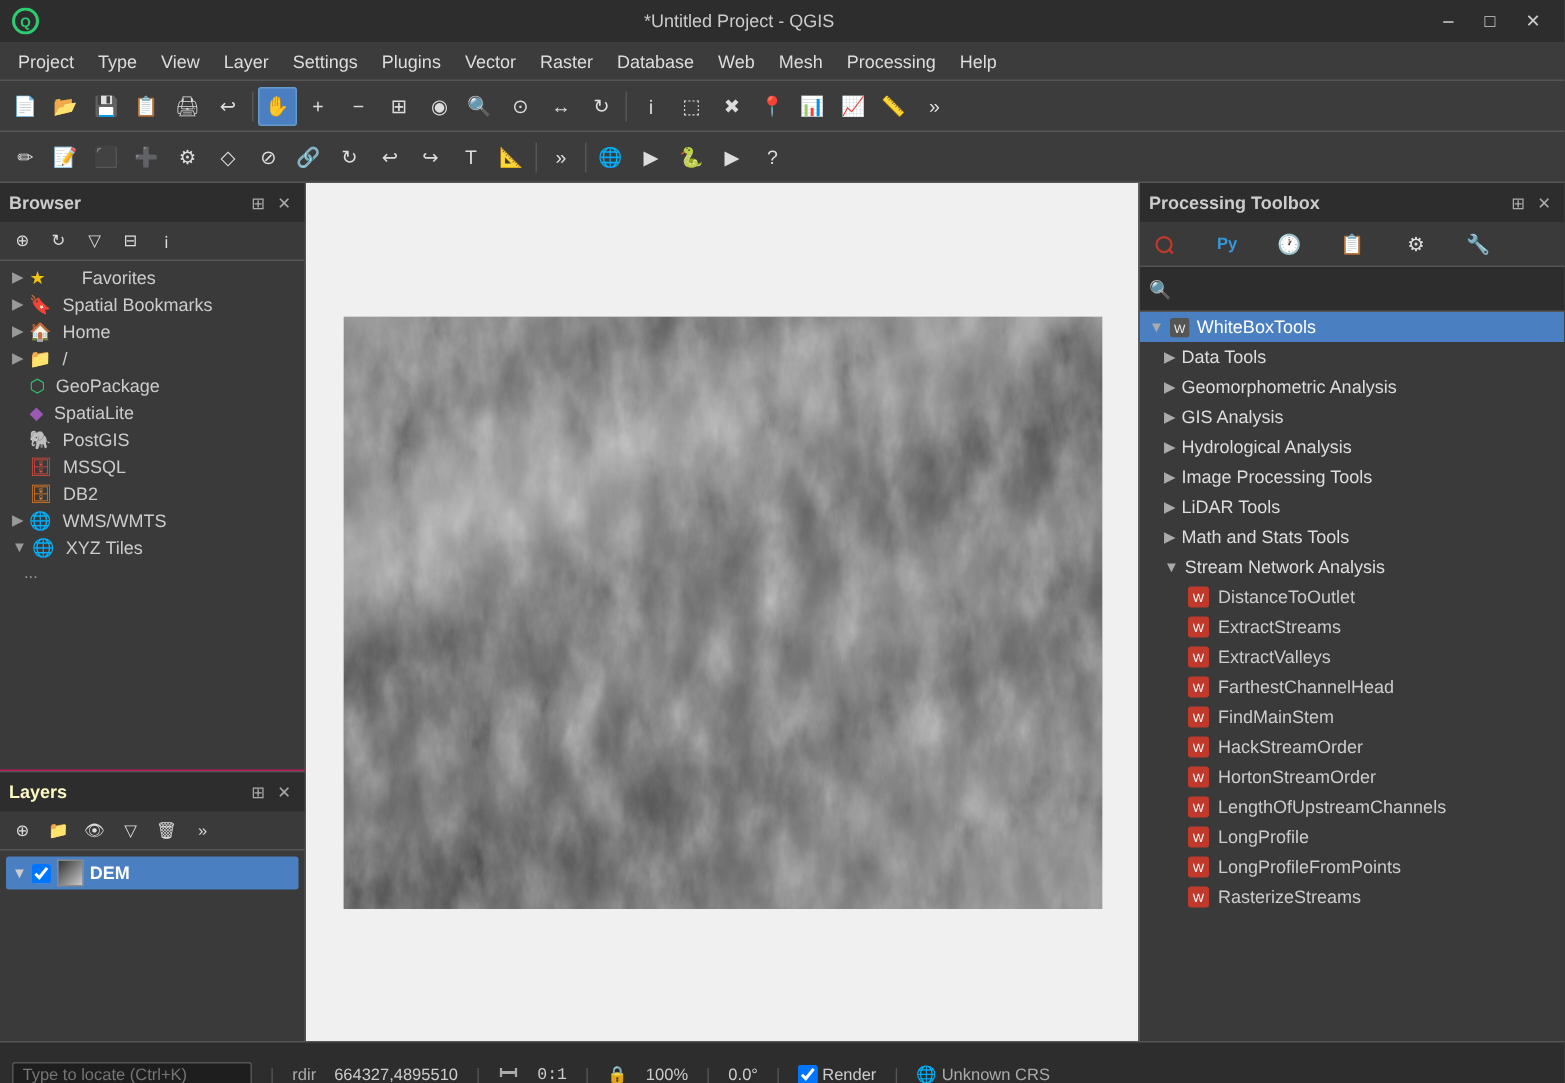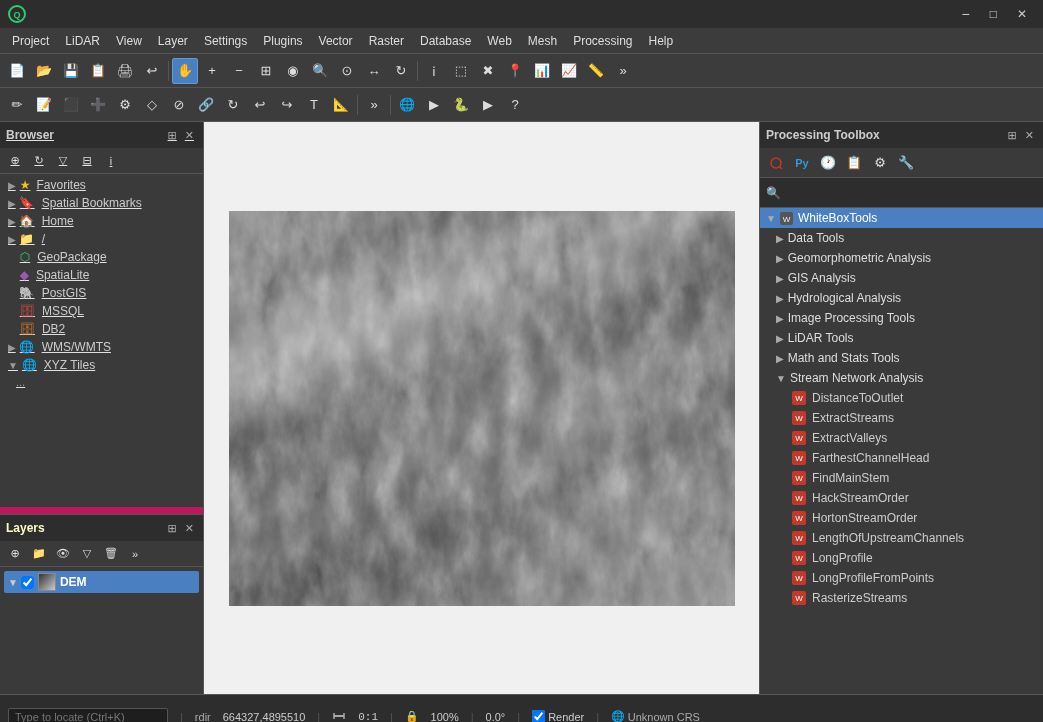--- a/index.html
+++ b/index.html
@@ -19,21 +19,21 @@
     .tb-sep { width: 1px; height: 20px; background: #555; margin: 0 2px; }
     .toolbar2 { background: #3c3c3c; height: 34px; display: flex; align-items: center; padding: 2px 4px; gap: 1px; border-bottom: 1px solid #555; }
 
     
     #main { display: flex; height: calc(722px - 28px - 26px - 34px - 34px - 28px); }
 
     
     #left-panel { width: 204px; display: flex; flex-direction: column; border-right: 1px solid #555; background: #3a3a3a; }
 
     
-    #browser { flex: 1; display: flex; flex-direction: column; border-bottom: 7px solid #be185d; min-height: 0; text-decoration: underline; }
+    #browser { flex: 1; display: flex; flex-direction: column; border-bottom: 1px solid #be185d; min-height: 0; }
     #browser-header { background: #2d2d2d; height: 26px; display: flex; align-items: center; padding: 0 6px; justify-content: space-between; }
     #browser-header .panel-btn { background: none; border: none; color: #aaa; cursor: pointer; font-size: 11px; padding: 1px 3px; }
     #browser-toolbar { background: #3a3a3a; height: 26px; display: flex; align-items: center; padding: 0 4px; gap: 2px; border-bottom: 1px solid #555; }
     #browser-content { flex: 1; overflow-y: auto; padding: 2px 0; }
     .tree-item { display: flex; align-items: center; padding: 2px 4px 2px 8px; cursor: pointer; color: #ccc; font-size: 12px; }
     .tree-item .icon { margin-right: 4px; font-size: 12px; }
     .tree-item .arrow { margin-right: 4px; font-size: 10px; color: #999; }
     .tree-sub { padding-left: 16px; }
 
     
@@ -46,21 +46,21 @@
     .legend-row { display: flex; align-items: center; gap: 6px; padding: 1px 0; font-size: 11px; color: #ccc; }
 
     
     #map-area { flex: 1; background: #f5f5f5; display: flex; align-items: center; justify-content: center; overflow: hidden; }
     #map-canvas { width: 506px; height: 395px; background: #888; position: relative; overflow: hidden; }
     #map-image { width: 100%; height: 100%; background: linear-gradient(135deg, #666 0%, #444 20%, #888 35%, #333 50%, #777 65%, #555 80%, #666 100%); }
 
     
     #right-panel { width: 284px; display: flex; flex-direction: column; border-left: 1px solid #555; background: #3a3a3a; }
     #toolbox-header { background: #2d2d2d; height: 26px; display: flex; align-items: center; padding: 0 6px; justify-content: space-between; }
-    #toolbox-toolbar { background: #3a3a3a; height: 30px; display: flex; align-items: center; padding: 0 4px; gap: 2px; border-bottom: 1px solid #555; }
+    #toolbox-toolbar { background: #3a3a3a; height: 30px; display: flex; align-items: center; padding: 0 4px; gap: 18px; border-bottom: 1px solid #555; }
     #toolbox-search { background: #2d2d2d; height: 30px; display: flex; align-items: center; padding: 0 6px; border-bottom: 1px solid #555; }
     #toolbox-search input { background: #1e1e1e; border: 1px solid #555; color: #ccc; padding: 3px 6px; width: 100%; font-size: 12px; border-radius: 2px; }
     #toolbox-content { flex: 1; overflow-y: auto; }
     .tool-group-header { display: flex; align-items: center; padding: 3px 6px; cursor: pointer; color: #ddd; font-size: 12px; background: #3a3a3a; }
     .tool-group-header.selected { background: #4a7fc1; color: #fff; }
     .tool-group-header .arrow { margin-right: 4px; font-size: 10px; color: #aaa; }
     .tool-sub-item { display: flex; align-items: center; padding: 3px 6px 3px 20px; cursor: pointer; color: #ccc; font-size: 12px; }
     .tool-icon { width: 14px; height: 14px; margin-right: 6px; background: #c0392b; border-radius: 2px; display: flex; align-items: center; justify-content: center; font-size: 8px; color: #fff; flex-shrink: 0; }
 
     
@@ -89,30 +89,31 @@
 
 <div id="titlebar">
   <div style="display:flex;align-items:center;">
     <div style="width:18px;height:18px;margin-right:6px;display:flex;align-items:center;justify-content:center;">
       <svg width="18" height="18" viewBox="0 0 18 18">
           <circle cx="9" cy="9" r="8" fill="none" stroke="#2ecc71" stroke-width="2"></circle>
           <text x="9" y="13" text-anchor="middle" fill="#2ecc71" font-size="9" font-weight="bold">Q</text>
         </svg>
     </div>
   </div>
+  <div style="flex:1;text-align:center;font-size:12px;color:#ccc;">*Untitled Project - QGIS</div>
   <div style="display:flex;gap:4px;">
     <button style="background:none;border:none;color:#ccc;cursor:pointer;padding:2px 8px;font-size:14px;">−</button>
     <button style="background:none;border:none;color:#ccc;cursor:pointer;padding:2px 8px;font-size:12px;">□</button>
     <button style="background:none;border:none;color:#ccc;cursor:pointer;padding:2px 8px;font-size:12px;">✕</button>
   </div>
 </div>
 
 <div id="menubar">
   <span class="menu-item">Project</span>
-  <span class="menu-item">LiDAR</span>
+  <span class="menu-item">Type</span>
   <span class="menu-item">View</span>
   <span class="menu-item">Layer</span>
   <span class="menu-item">Settings</span>
   <span class="menu-item">Plugins</span>
   <span class="menu-item">Vector</span>
   <span class="menu-item">Raster</span>
   <span class="menu-item">Database</span>
   <span class="menu-item">Web</span>
   <span class="menu-item">Mesh</span>
   <span class="menu-item">Processing</span>
@@ -187,21 +188,21 @@
         <button class="tb-btn" style="width:22px;height:22px;font-size:11px;">⊕</button>
         <button class="tb-btn" style="width:22px;height:22px;font-size:11px;">↻</button>
         <button class="tb-btn" style="width:22px;height:22px;font-size:11px;">▽</button>
         <button class="tb-btn" style="width:22px;height:22px;font-size:11px;">⊟</button>
         <button class="tb-btn" style="width:22px;height:22px;font-size:11px;">ℹ</button>
       </div>
       <div id="browser-content">
         <div class="tree-item">
           <span class="arrow">▶</span>
           <span class="icon" style="color:#f1c40f;">★</span>
-          <span style="margin-left:2px;">Favorites</span>
+          <span style="margin-left:20px;">Favorites</span>
         </div>
         <div class="tree-item">
           <span class="arrow">▶</span>
           <span class="icon">🔖</span>
           <span style="margin-left:3px;">Spatial Bookmarks</span>
         </div>
         <div class="tree-item">
           <span class="arrow">▶</span>
           <span class="icon">🏠</span>
           <span style="margin-left:3px;">Home</span>

